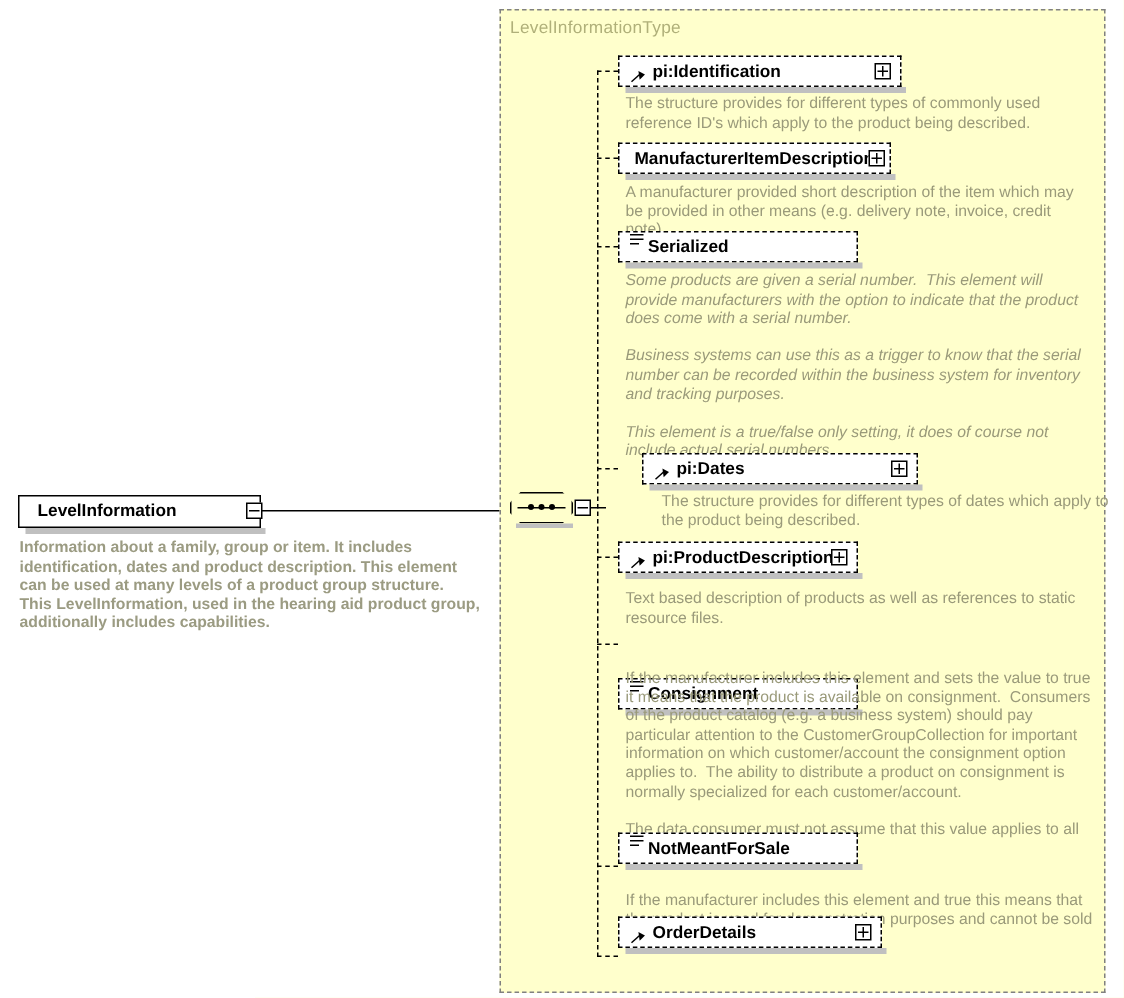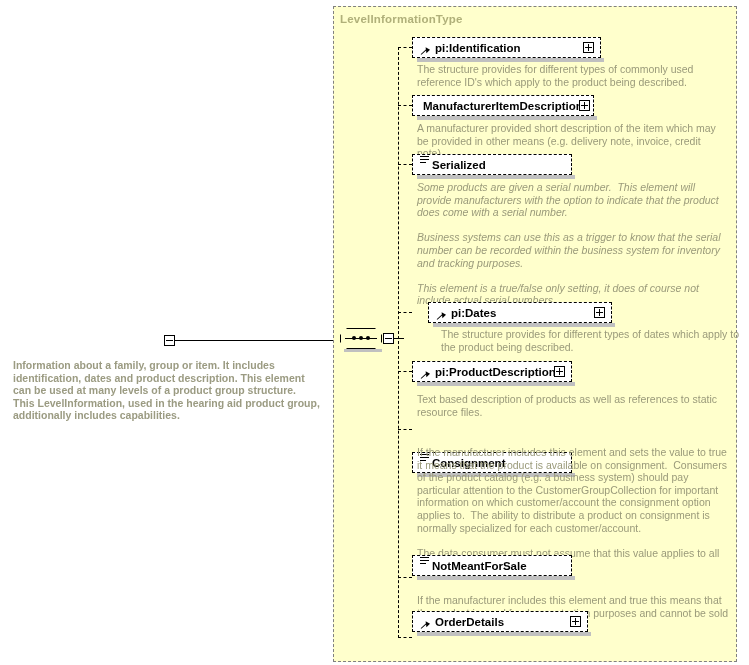--- a/index.html
+++ b/index.html
@@ -125,21 +125,21 @@
     box-sizing: border-box;
     background: #ffffcc;
     border: 1px dashed #808080;
     border-top-color: #808080;
   }
   #type-title {
     position: absolute;
     left: 6px;
     top: 6px;
     font-size: 11.5px;
-    font-weight: bold;
+    font-weight: normal;
     color: #b0b07a;
     letter-spacing: 0.2px;
   }
 
   
   #sequence-node {
     position: absolute;
     left: 340px;
     top: 328px;
     width: 42px;
@@ -295,20 +295,24 @@
   }
   .simple-icon i:nth-child(1) { top: 0px; width: 9px; }
   .simple-icon i:nth-child(2) { top: 3px; width: 9px; }
   .simple-icon i:nth-child(3) { top: 6px; width: 6px; }
 </style>
 </head>
 <body>
 
 <div id="left-pane">
 
+  <div id="level-information-box" class="elem-box">
+    <span class="elem-label">LevelInformation</span>
+    <span class="shadow"></span>
+  </div>
 
   <div id="level-information-toggle" class="toggle-box"></div>
 
   <div id="left-connector"></div>
 
   <div id="level-information-desc" class="desc">Information about a family, group or item. It includes identification, dates and product description. This element can be used at many levels of a product group structure.
 This LevelInformation, used in the hearing aid product group, additionally includes capabilities.</div>
 
 </div>
 

